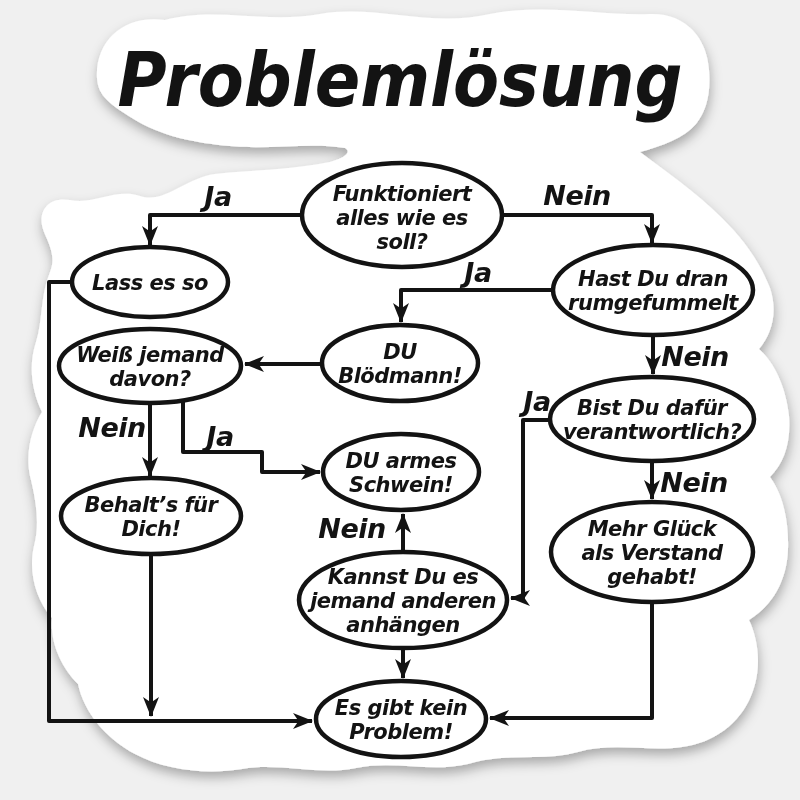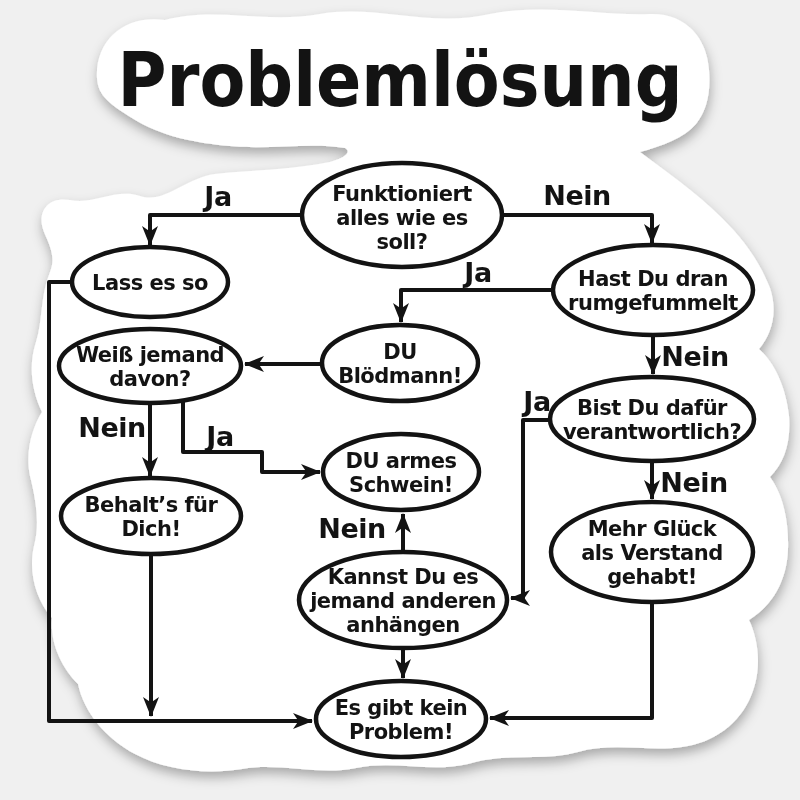--- a/index.html
+++ b/index.html
@@ -1,21 +1,21 @@
 <!DOCTYPE html>
 <html><head>
 <meta charset="utf-8">
 <style>
   html, body { margin: 0; padding: 0; }
   body {
     width: 800px; height: 800px; overflow: hidden;
     font-family: "DejaVu Sans", sans-serif;
     background: #f0f0f0;
   }
-  .scene { position: relative; width: 800px; height: 700px; }
+  .scene { position: relative; width: 800px; height: 700px; font-style: italic; }
   svg { display: block; }
   .sticker-blob { filter: url(#stickershadow); }
   .node-ellipse {
     fill: #ffffff;
     stroke: currentColor;
     stroke-width: 4.5;
   }
   .edge {
     stroke: currentColor;
     stroke-width: 4;

